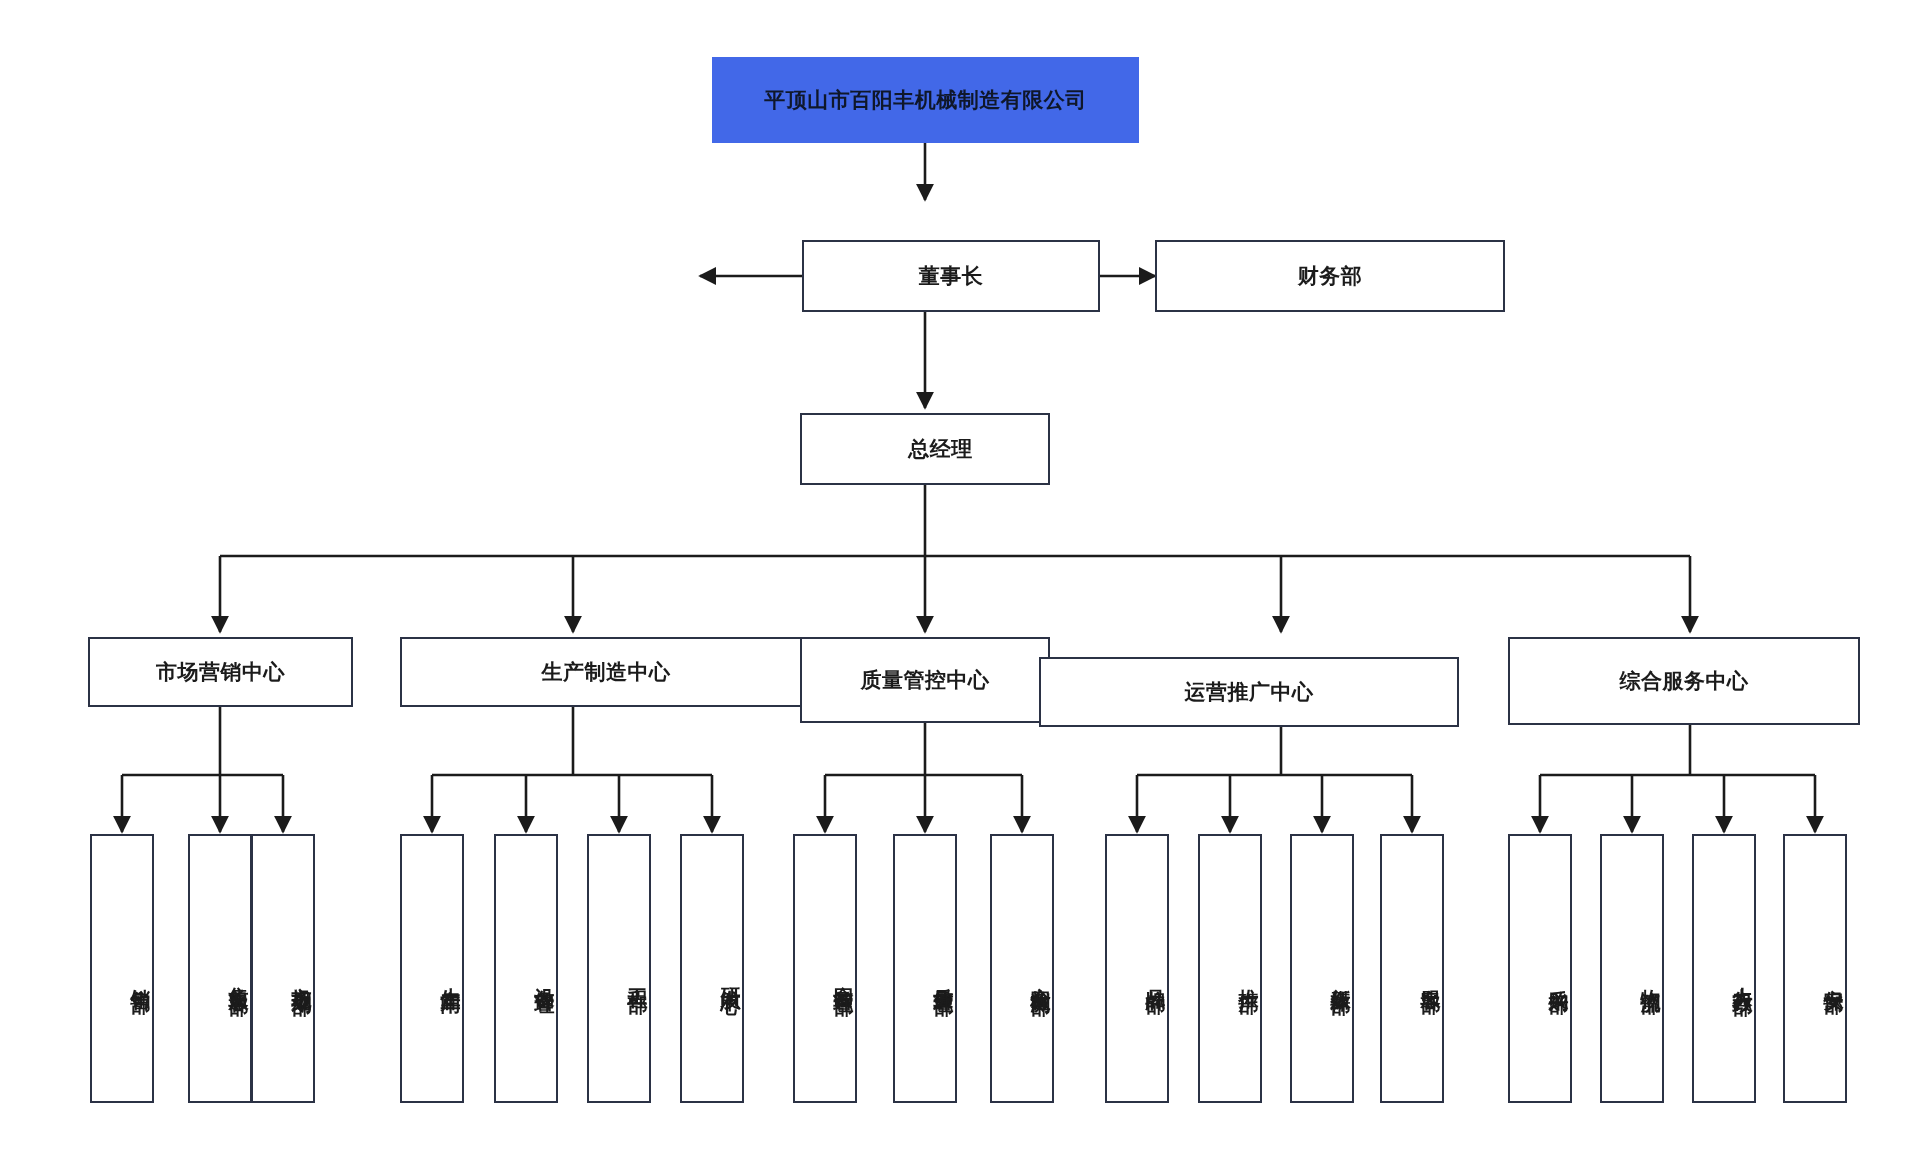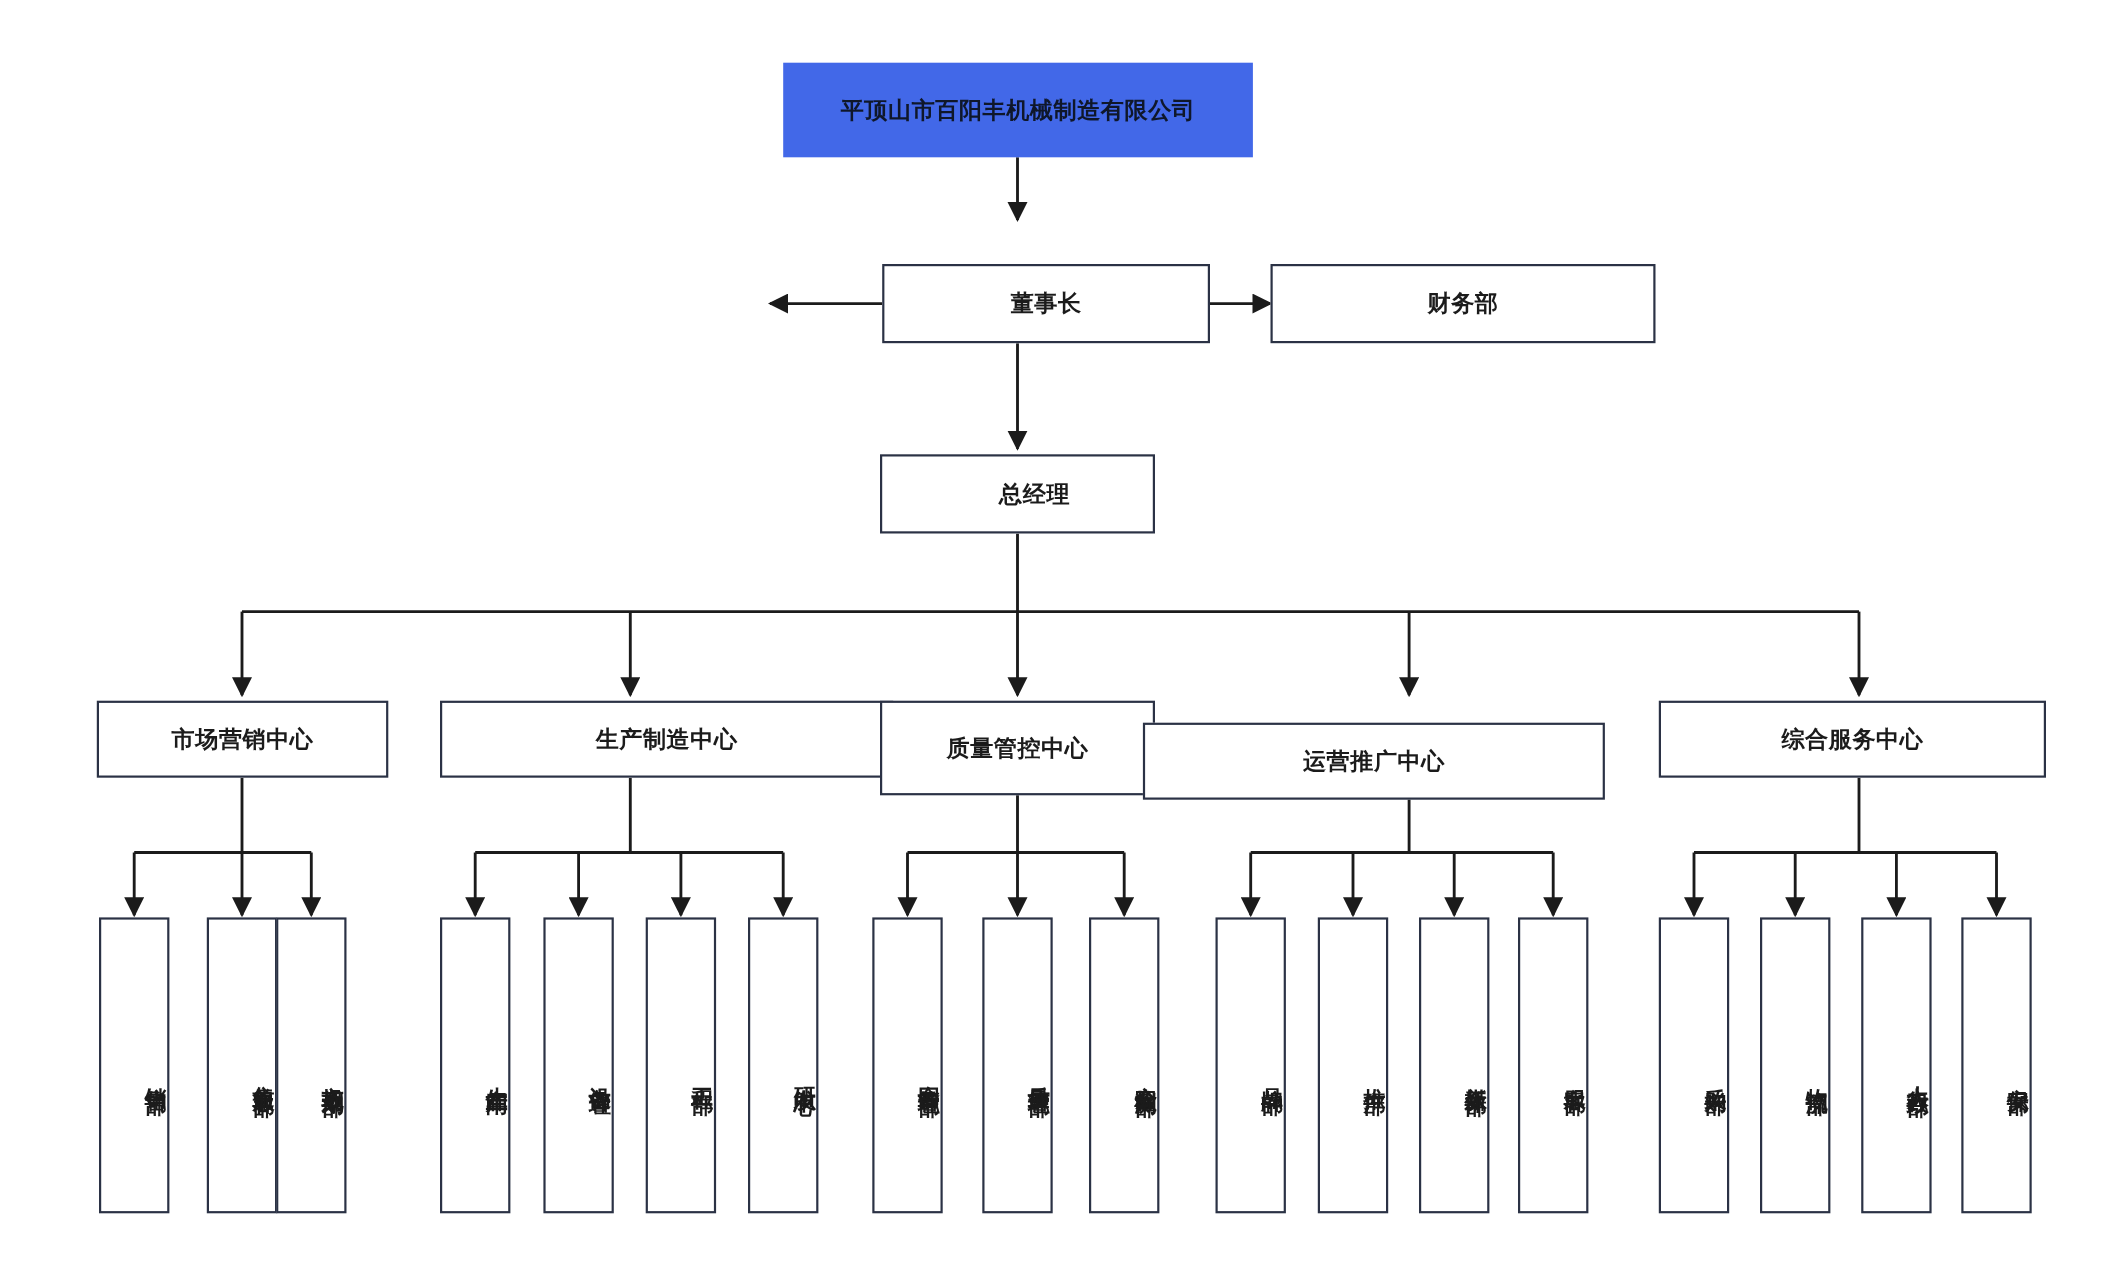--- a/index.html
+++ b/index.html
@@ -151,21 +151,21 @@
   </div>
   <div class="node center" style="left:400px; top:637px; width:412px; height:70px;">
     <span>生产制造中心</span>
   </div>
   <div class="node center" style="left:800px; top:637px; width:250px; height:86px;">
     <span>质量管控中心</span>
   </div>
   <div class="node center" style="left:1039px; top:637px; width:420px; height:70px;margin-top:20px;">
     <span>运营推广中心</span>
   </div>
-  <div class="node center" style="left:1508px; top:637px; width:352px; height:70px;">
+  <div class="node center" style="left:1508px; top:637px; width:352px; height:88px;">
     <span>综合服务中心</span>
   </div>
 
   <div class="node leaf" style="left:90px; top:834px; width:64px; height:269px;">
     <span class="leaf-label">销售部</span>
   </div>
   <div class="node leaf" style="left:188px; top:834px; width:64px; height:269px;">
     <span class="leaf-label">售前客服部</span>
   </div>
   <div class="node leaf" style="left:251px; top:834px; width:64px; height:269px;">

